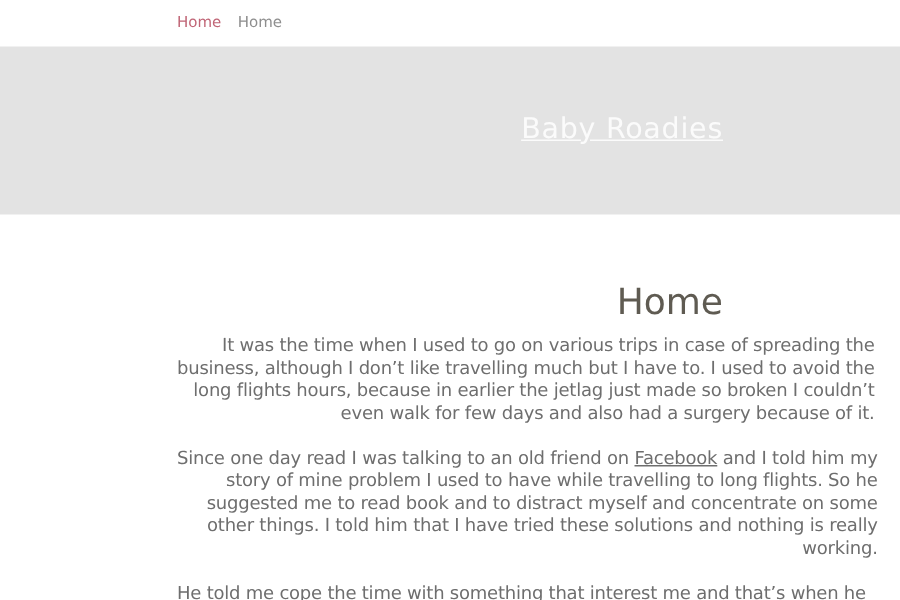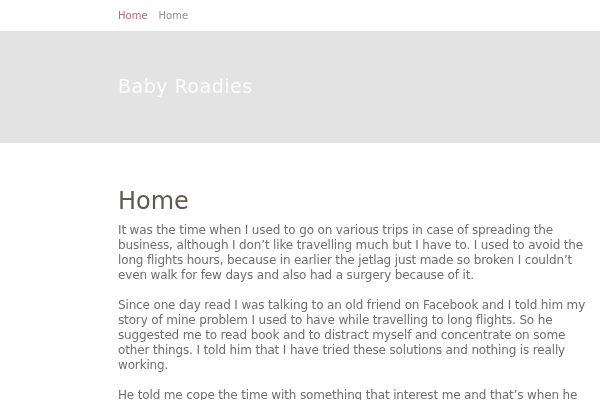--- a/index.html
+++ b/index.html
@@ -1,59 +1,59 @@
 <!DOCTYPE html>
 <html><head>
 <meta charset="utf-8">
 <style>
   html, body { margin: 0; padding: 0; }
   body {
     width: 600px; height: 400px; overflow: hidden;
     background: #ffffff;
     font-family: "DejaVu Sans", sans-serif;
   }
-  .container { width: 364px; margin: 0 auto; }
+  .container { width: 364px; margin: 0 auto; text-align: right; }
 
   
   .topnav { height: 31px; background: #ffffff; }
   .topnav .container {
     height: 31px; display: flex; align-items: center; gap: 11px;
   }
   .nav-link {
     font-size: 10px; text-decoration: none; cursor: pointer;
     color: #8e8e8e; line-height: 1;
   }
   .nav-link.active { color: #c06576; }
 
   
   .hero {
     height: 112px; background: #e3e3e3;
     display: flex; align-items: center;
   }
   .hero .container { padding-bottom: 3px; }
   .site-title {
     margin: 0; font-size: 19px; font-weight: 400;
-    color: #fbfbfb; letter-spacing: 0.5px; cursor: pointer;
+    color: #fbfbfb; letter-spacing: 0.5px; cursor: pointer; text-decoration: underline;
   }
 
   
   .main .container { padding-top: 45px; }
   .page-title {
     margin: 0 0 7px 0; font-size: 24px; font-weight: 400;
     color: #5f5b52; line-height: 1.15;
   }
   .main p {
     margin: 0 0 15px 0;
     font-size: 12px; line-height: 15px; letter-spacing: -0.15px;
     color: #6e6e6e;
     white-space: pre-line;
     width: max-content; max-width: none;
   }
   .inline-link {
-    color: #6e6e6e; cursor: pointer;
+    color: #6e6e6e; text-decoration: underline; cursor: pointer;
   }
 </style>
 </head>
 <body>
 
 <nav class="topnav">
   <div class="container">
     <a class="nav-link active">Home</a>
     <a class="nav-link">Home</a>
   </div>

